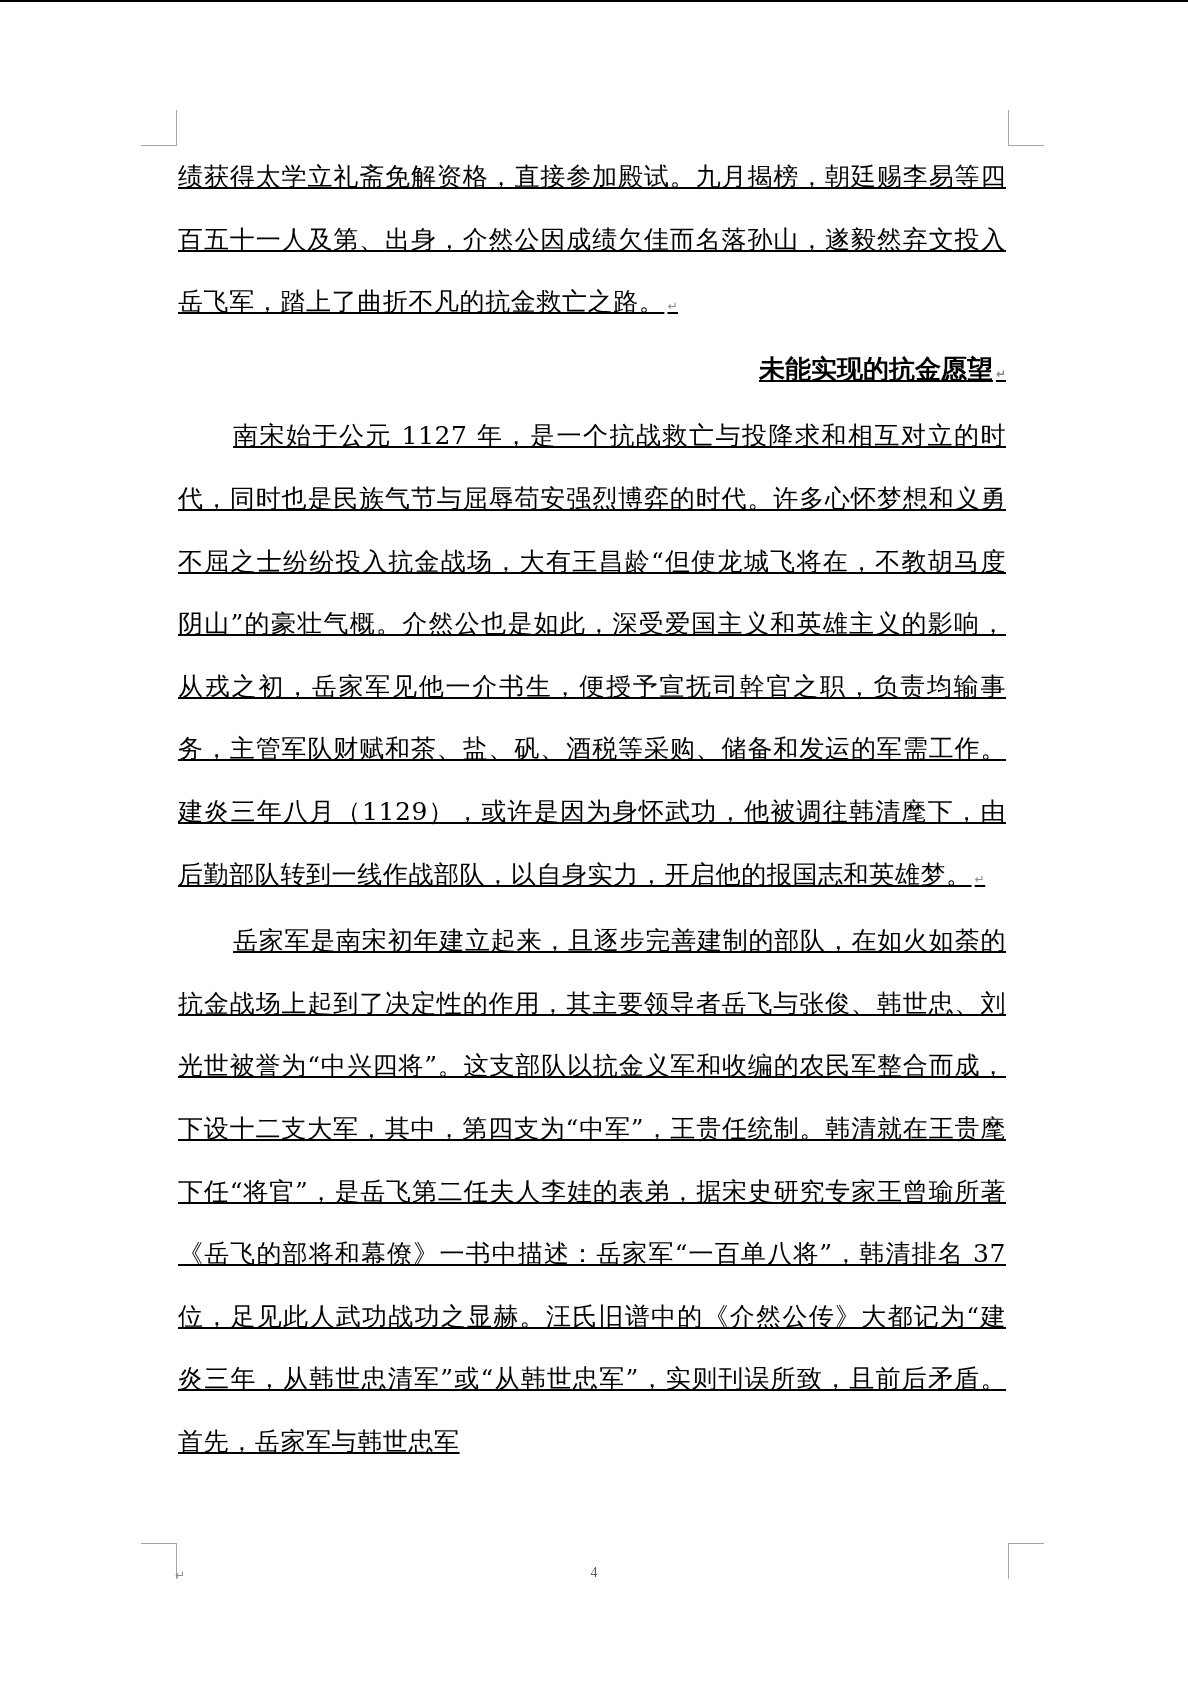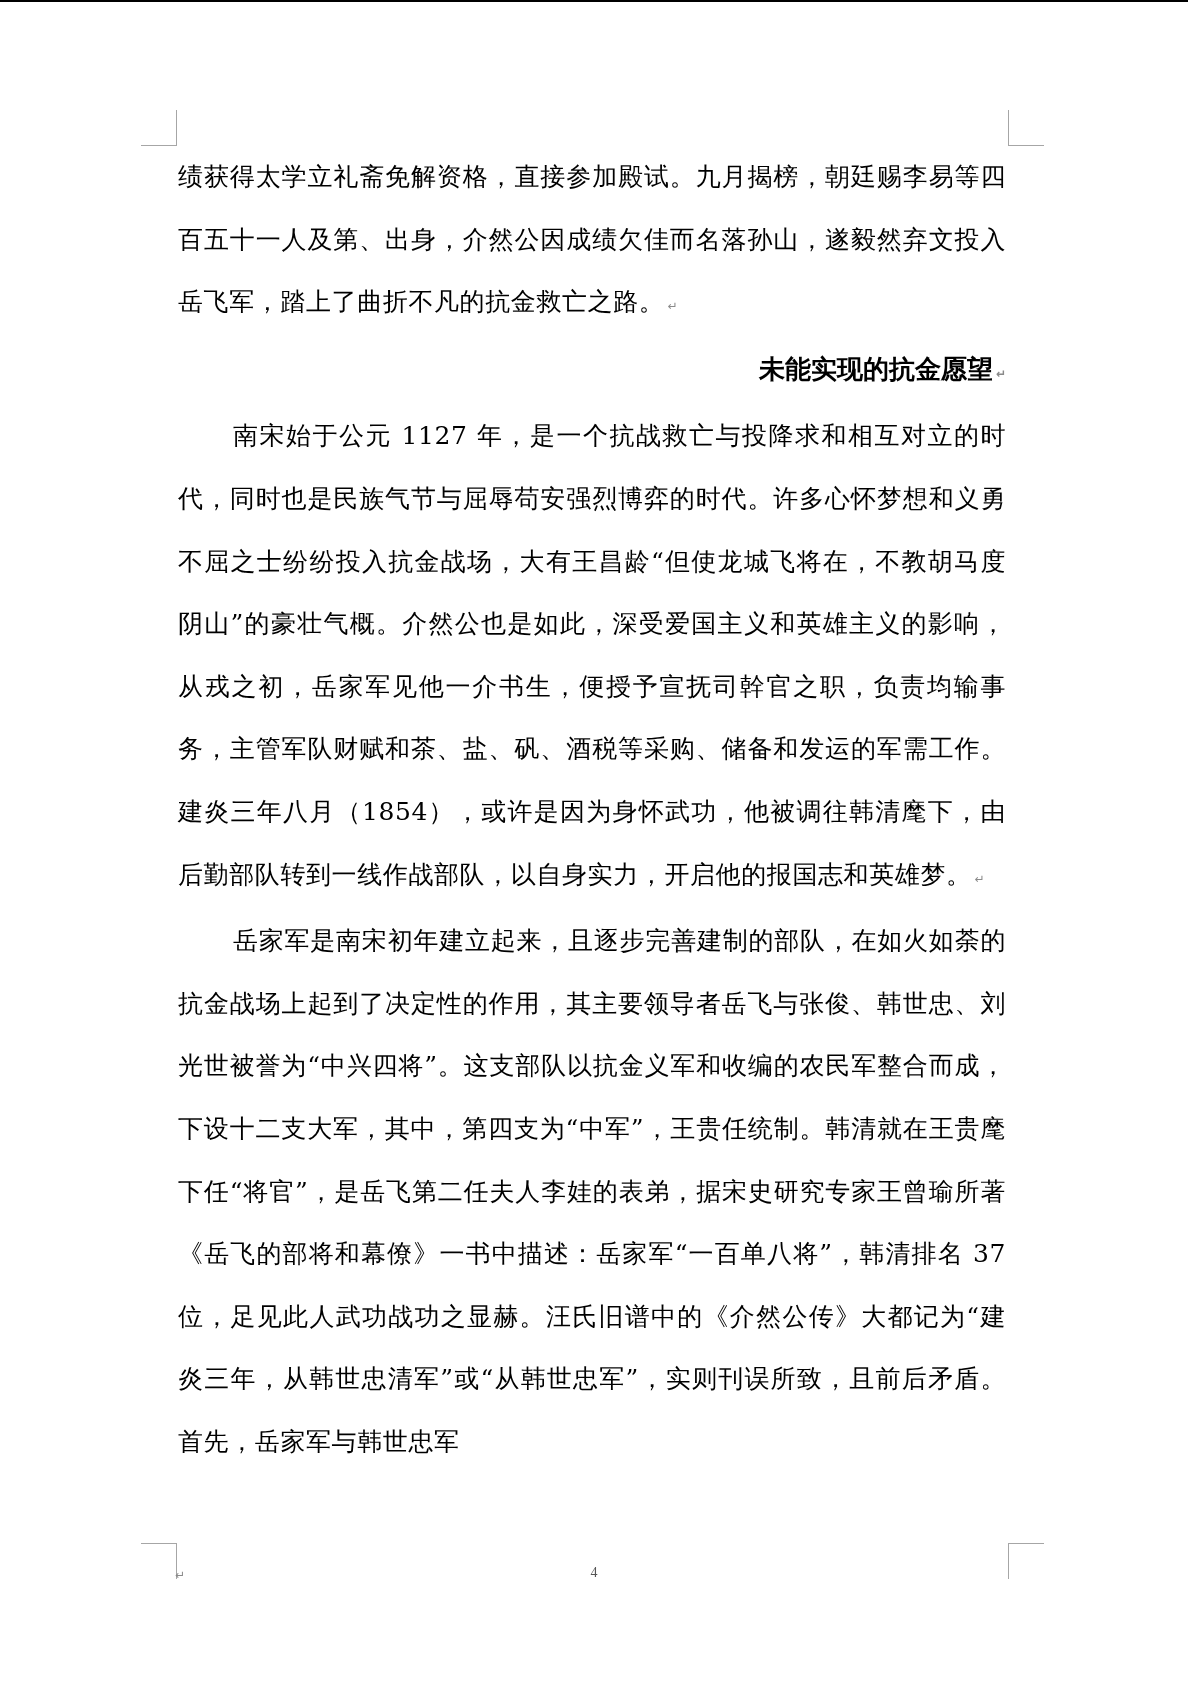--- a/index.html
+++ b/index.html
@@ -5,21 +5,21 @@
   html, body { margin: 0; padding: 0; background: #ffffff; }
   body { width: 1188px; height: 1681px; position: relative; overflow: hidden;
          font-family: "DejaVu Serif", "Liberation Serif", serif; color: #000; }
   .top-rule { position: absolute; left: 0; top: 0; width: 1188px; height: 2px; background: #000; }
   .corner { position: absolute; width: 35px; height: 35px; border-color: #a6a6a6; border-style: solid; border-width: 0; }
   .corner.tl { left: 141px; top: 110px; border-right-width: 1px; border-bottom-width: 1px; }
   .corner.tr { left: 1008px; top: 110px; border-left-width: 1px; border-bottom-width: 1px; }
   .corner.bl { left: 141px; top: 1543px; border-right-width: 1px; border-top-width: 1px; }
   .corner.br { left: 1008px; top: 1543px; border-left-width: 1px; border-top-width: 1px; }
 
-  .body-text { position: absolute; left: 178px; top: 146px; width: 828px; }
+  .body-text { position: absolute; left: 178px; top: 146px; width: 828px; text-decoration: underline; }
   .para { margin: 0; font-size: 25px; line-height: 62.6px; text-align: justify; text-align-last: left;
           letter-spacing: 0.6px; }
   .para.indent { text-indent: 55px; }
   .heading { margin: 0; font-size: 26px; font-weight: bold; line-height: 62.6px; text-align: right;
              font-family: "DejaVu Sans", "Liberation Sans", sans-serif; }
   .pmark { color: #8a8a8a; font-size: 12px; margin-left: 3px; font-family: "DejaVu Sans", sans-serif; }
 
   .footer-mark { position: absolute; left: 175px; top: 1568px; color: #8a8a8a; font-size: 12px;
                  font-family: "DejaVu Sans", sans-serif; }
   .page-number { position: absolute; left: 0; width: 1188px; top: 1565px; text-align: center;
@@ -33,19 +33,19 @@
 <div class="corner tl"></div>
 <div class="corner tr"></div>
 <div class="corner bl"></div>
 <div class="corner br"></div>
 
 <div class="body-text">
   <p class="para"><span>绩获得太学立礼斋免解资格，直接参加殿试。九月揭榜，朝廷赐李易等四百五十一人及第、出身，介然公因成绩欠佳而名落孙山，遂毅然弃文投入岳飞军，踏上了曲折不凡的抗金救亡之路。</span><span class="pmark">↵</span></p>
 
   <h2 class="heading"><span>未能实现的抗金愿望</span><span class="pmark">↵</span></h2>
 
-  <p class="para indent"><span>南宋始于公元 1127 年，是一个抗战救亡与投降求和相互对立的时代，同时也是民族气节与屈辱苟安强烈博弈的时代。许多心怀梦想和义勇不屈之士纷纷投入抗金战场，大有王昌龄“但使龙城飞将在，不教胡马度阴山”的豪壮气概。介然公也是如此，深受爱国主义和英雄主义的影响，从戎之初，岳家军见他一介书生，便授予宣抚司幹官之职，负责均输事务，主管军队财赋和茶、盐、矾、酒税等采购、储备和发运的军需工作。建炎三年八月（1854），或许是因为身怀武功，他被调往韩清麾下，由后勤部队转到一线作战部队，以自身实力，开启他的报国志和英雄梦。</span><span class="pmark">↵</span></p>
+  <p class="para indent"><span>南宋始于公元 1127 年，是一个抗战救亡与投降求和相互对立的时代，同时也是民族气节与屈辱苟安强烈博弈的时代。许多心怀梦想和义勇不屈之士纷纷投入抗金战场，大有王昌龄“但使龙城飞将在，不教胡马度阴山”的豪壮气概。介然公也是如此，深受爱国主义和英雄主义的影响，从戎之初，岳家军见他一介书生，便授予宣抚司幹官之职，负责均输事务，主管军队财赋和茶、盐、矾、酒税等采购、储备和发运的军需工作。建炎三年八月（1129），或许是因为身怀武功，他被调往韩清麾下，由后勤部队转到一线作战部队，以自身实力，开启他的报国志和英雄梦。</span><span class="pmark">↵</span></p>
 
   <p class="para indent"><span>岳家军是南宋初年建立起来，且逐步完善建制的部队，在如火如荼的抗金战场上起到了决定性的作用，其主要领导者岳飞与张俊、韩世忠、刘光世被誉为“中兴四将”。这支部队以抗金义军和收编的农民军整合而成，下设十二支大军，其中，第四支为“中军”，王贵任统制。韩清就在王贵麾下任“将官”，是岳飞第二任夫人李娃的表弟，据宋史研究专家王曾瑜所著《岳飞的部将和幕僚》一书中描述：岳家军“一百单八将”，韩清排名 37 位，足见此人武功战功之显赫。汪氏旧谱中的《介然公传》大都记为“建炎三年，从韩世忠清军”或“从韩世忠军”，实则刊误所致，且前后矛盾。首先，岳家军与韩世忠军</span></p>
 </div>
 
 <div class="footer-mark">↵</div>
 <div class="page-number">4</div>
 
 </body></html>

